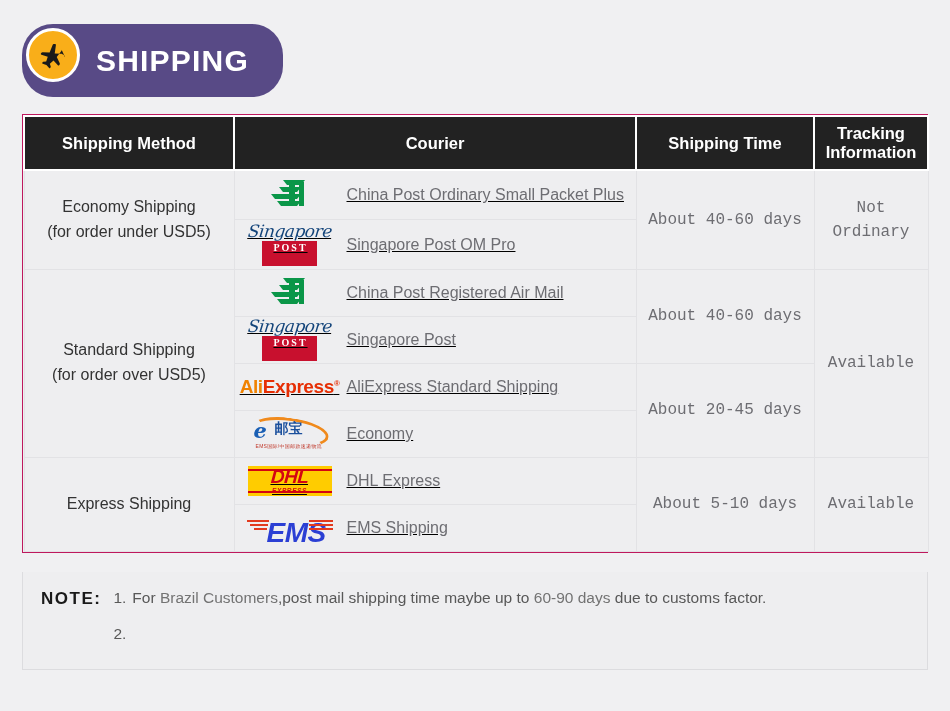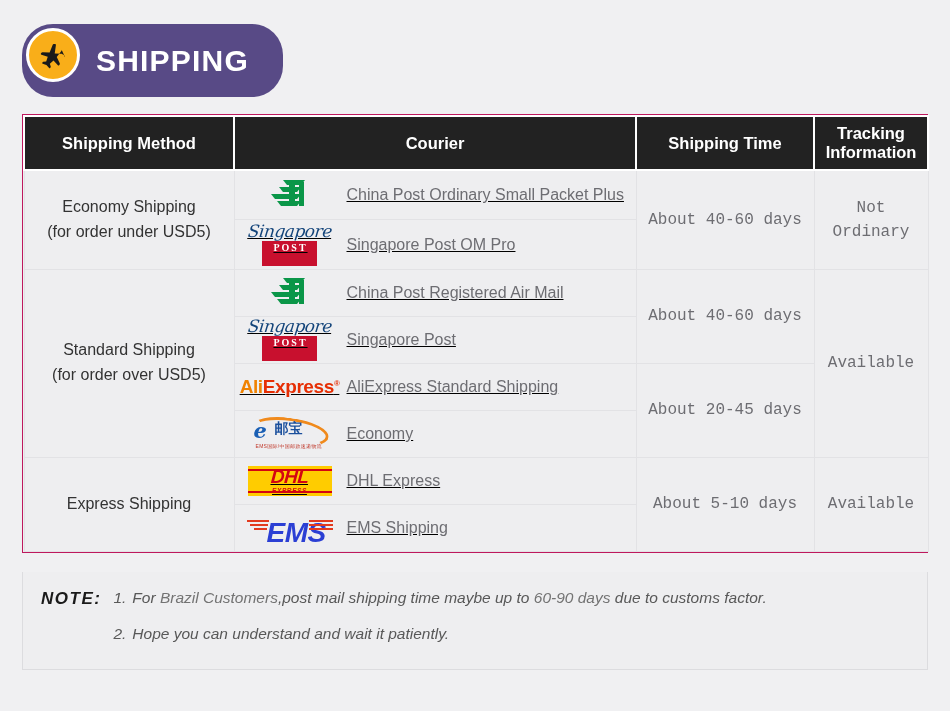--- a/index.html
+++ b/index.html
@@ -167,21 +167,20 @@
   .ems-bars.left span:nth-child(3) { width: 13px; margin-left: 7px; }
   .ems-bars.right span { width: 24px; }
 
   
   .note {
     position: absolute; left: 22px; top: 572px;
     width: 906px; height: 98px;
     border: 1px solid #dcdcdf; border-top: none;
     background: #eeeef0;
     padding: 14px 18px 12px 18px;
-    font-style: italic;
   }
   .note-row { display: flex; align-items: flex-start; }
   .note-label {
     font-size: 17px; font-weight: bold; color: #1a1a1a;
     letter-spacing: 1.5px; margin-right: 12px; line-height: 1.5;
     white-space: nowrap;
   }
   .note-list { margin: 0; padding: 0; list-style: none; }
   .note-item {
     display: flex; font-size: 15.5px; color: #585858; line-height: 1.55;
@@ -369,19 +368,19 @@
   <div class="note">
     <div class="note-row">
       <span class="note-label">NOTE:</span>
       <ul class="note-list" id="note-list">
           <li class="note-item">
             <span class="note-num">1.</span>
             <span class="note-text"><span>For </span><span class="hl">Brazil Customers</span><span>,post mail shipping time maybe up to </span><span class="hl">60-90 days</span><span> due to customs factor.</span></span>
           </li>
           <li class="note-item">
             <span class="note-num">2.</span>
-            <span class="note-text"><span class="ln2">Hope you can understand and wait it patiently.</span></span>
+            <span class="note-text"></span>
           </li>
         </ul>
     </div>
   </div>
 
 </div>
 
 </body></html>

